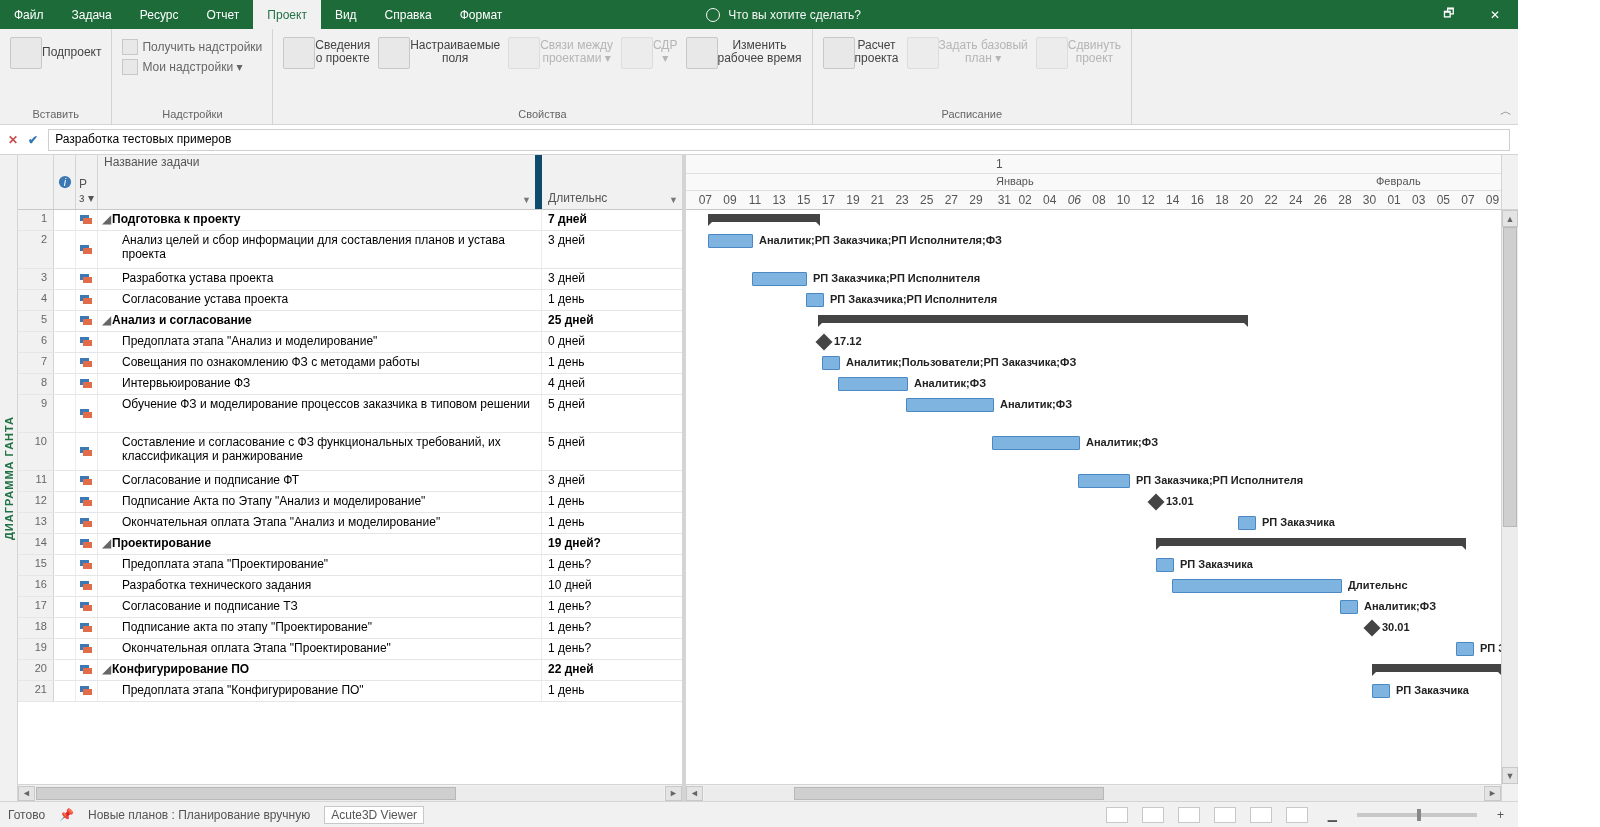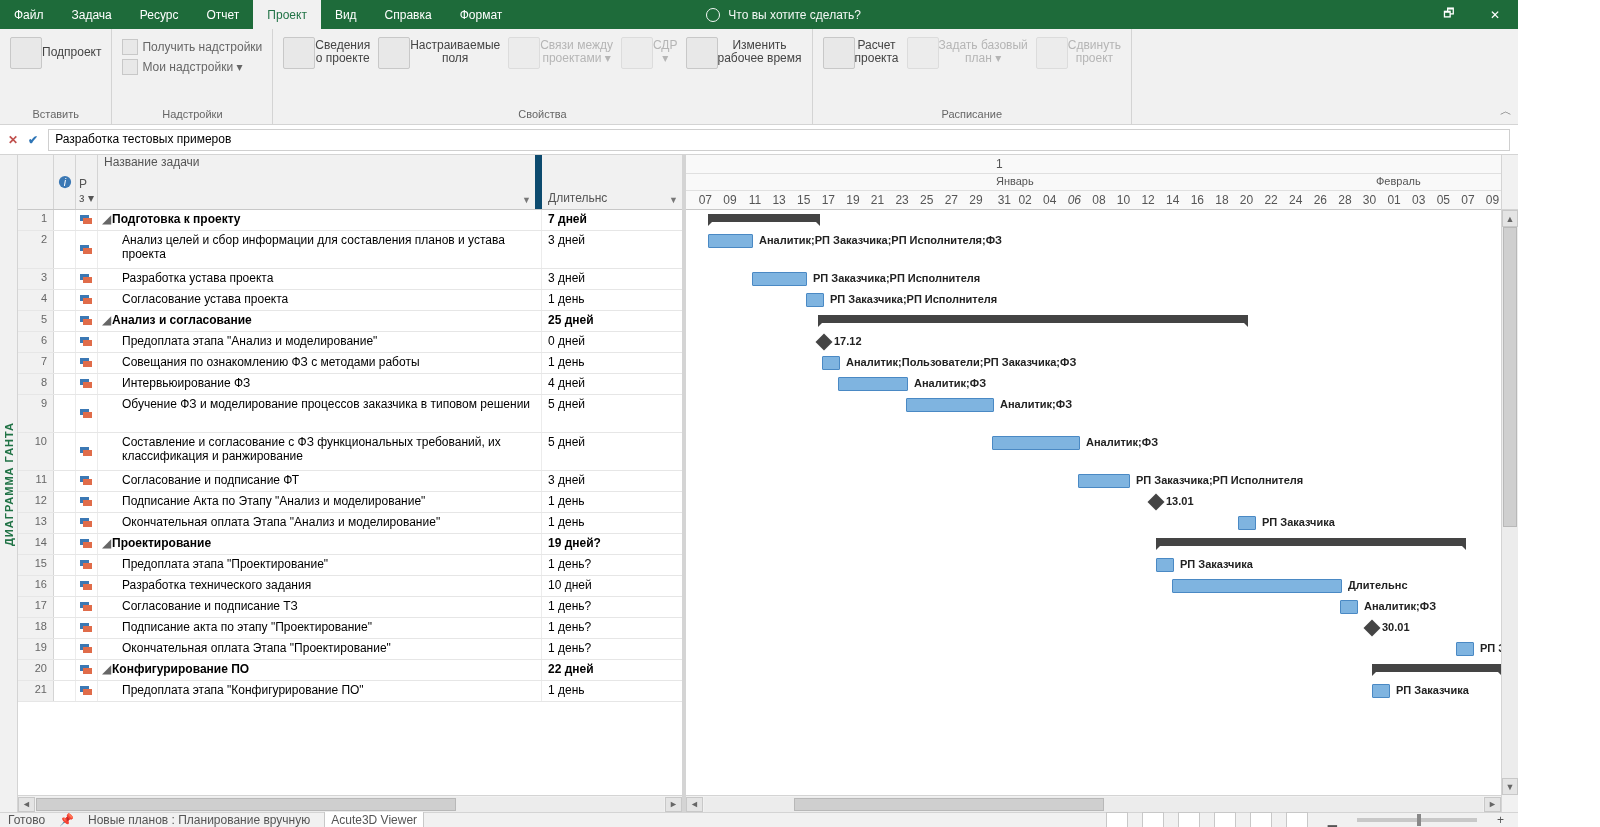--- a/index.html
+++ b/index.html
@@ -80,21 +80,21 @@
 .gsum::before{left:0;border-right:5px solid transparent;}
 .gsum::after{right:0;border-left:5px solid transparent;}
 .gmile{position:absolute;width:12px;height:12px;background:#444;transform:rotate(45deg);}
 .glabel-t{position:absolute;font-size:11px;color:#222;white-space:nowrap;font-weight:600;}
 
 .vscroll{width:17px;background:#f1f1f1;border-left:1px solid #d4d4d4;display:flex;flex-direction:column;}
 .vscroll .sbtn{height:17px;background:#e4e4e4;border:1px solid #c8c8c8;display:flex;align-items:center;justify-content:center;font-size:9px;color:#666;}
 .vscroll .strack{flex:1;background:#ececec;position:relative;}
 .vscroll .sthumb{position:absolute;left:1px;right:1px;background:#cfcfcf;border:1px solid #b8b8b8;}
 
-.status{height:15px;background:#f1f1f1;border-top:1px solid #d4d4d4;display:flex;align-items:center;padding:0 8px;gap:14px;color:#555;font-size:11px;}
+.status{height:26px;background:#f1f1f1;border-top:1px solid #d4d4d4;display:flex;align-items:center;padding:0 8px;gap:14px;color:#555;font-size:11px;}
 .status .pin{color:#777;}
 .status .tag{background:#fff;border:1px solid #c8c8c8;padding:1px 6px;}
 .status .spacer{flex:1;}
 .status .vbtn{width:22px;height:16px;border:1px solid #c8c8c8;background:#fff;}
 .status .zoom{width:120px;height:4px;background:#c8c8c8;position:relative;}
 .status .zoom::before{content:"";position:absolute;left:50%;top:-4px;width:4px;height:12px;background:#888;}
 </style>
 </head>
 <body>
 

